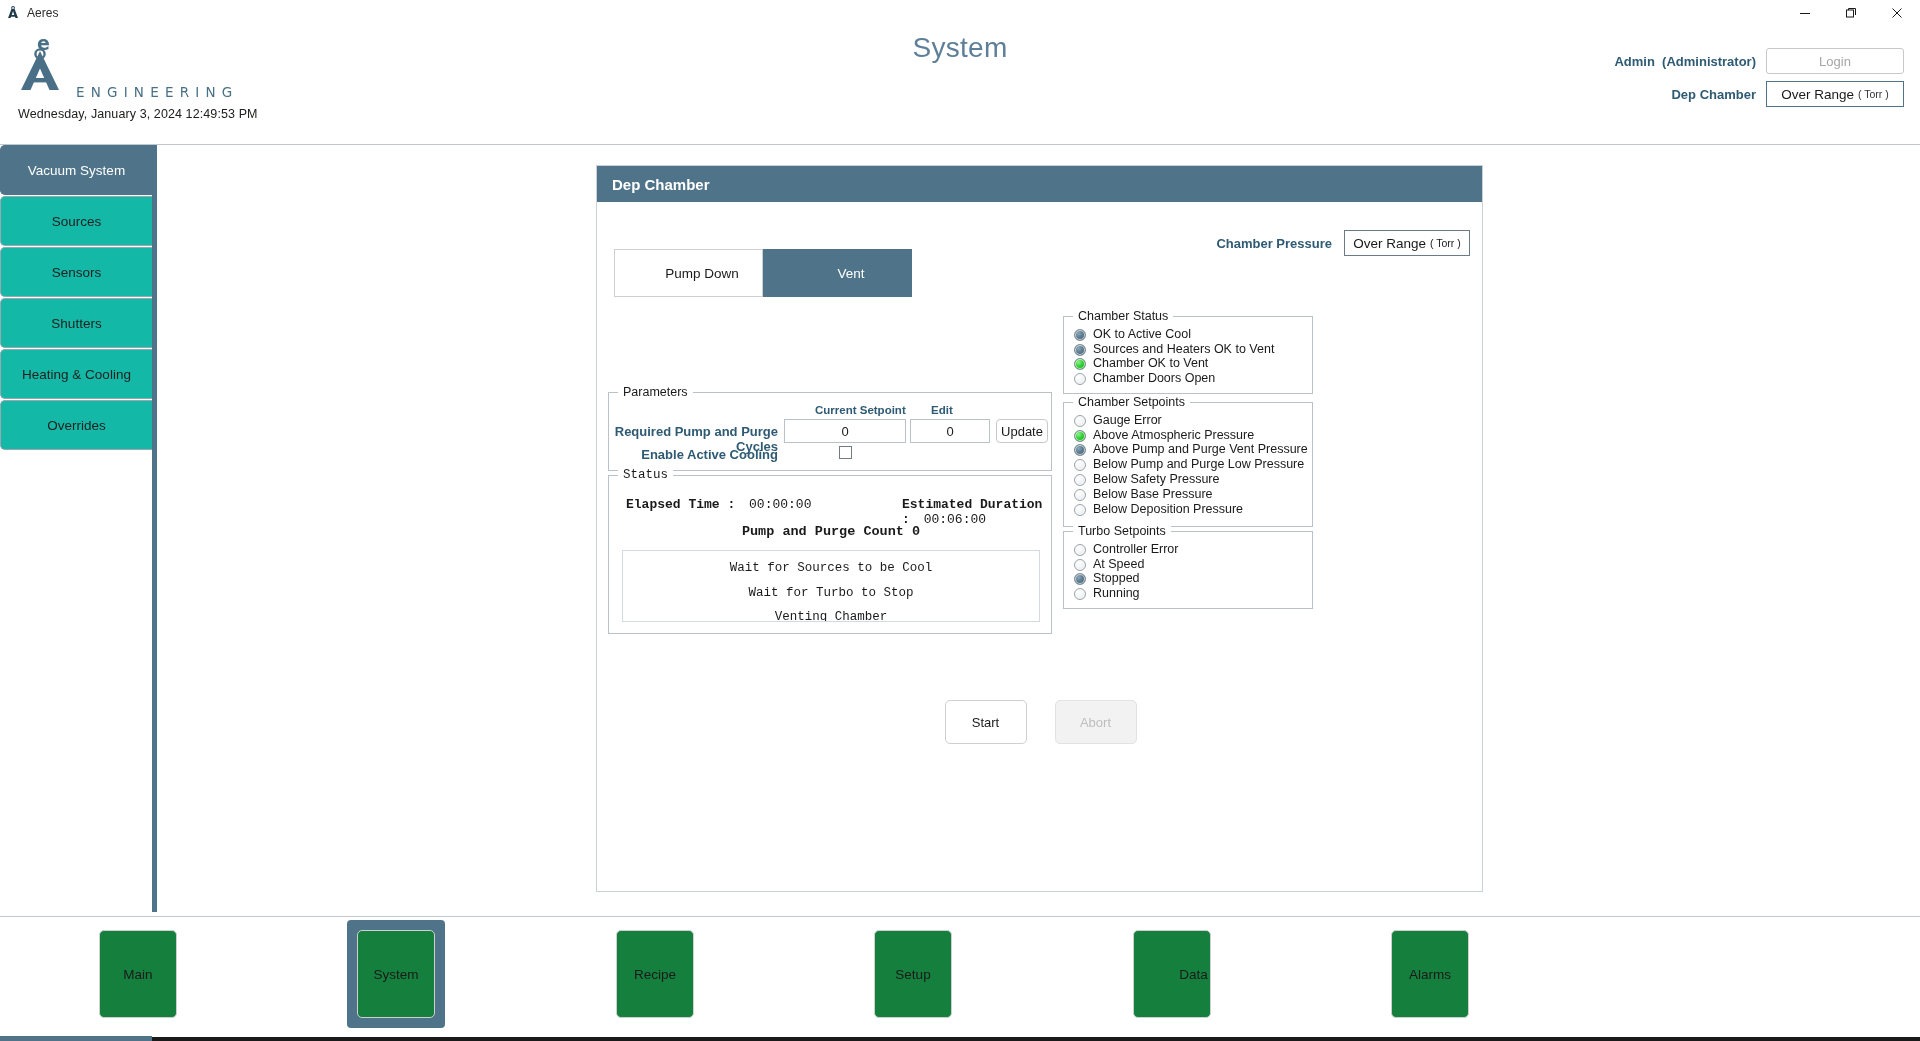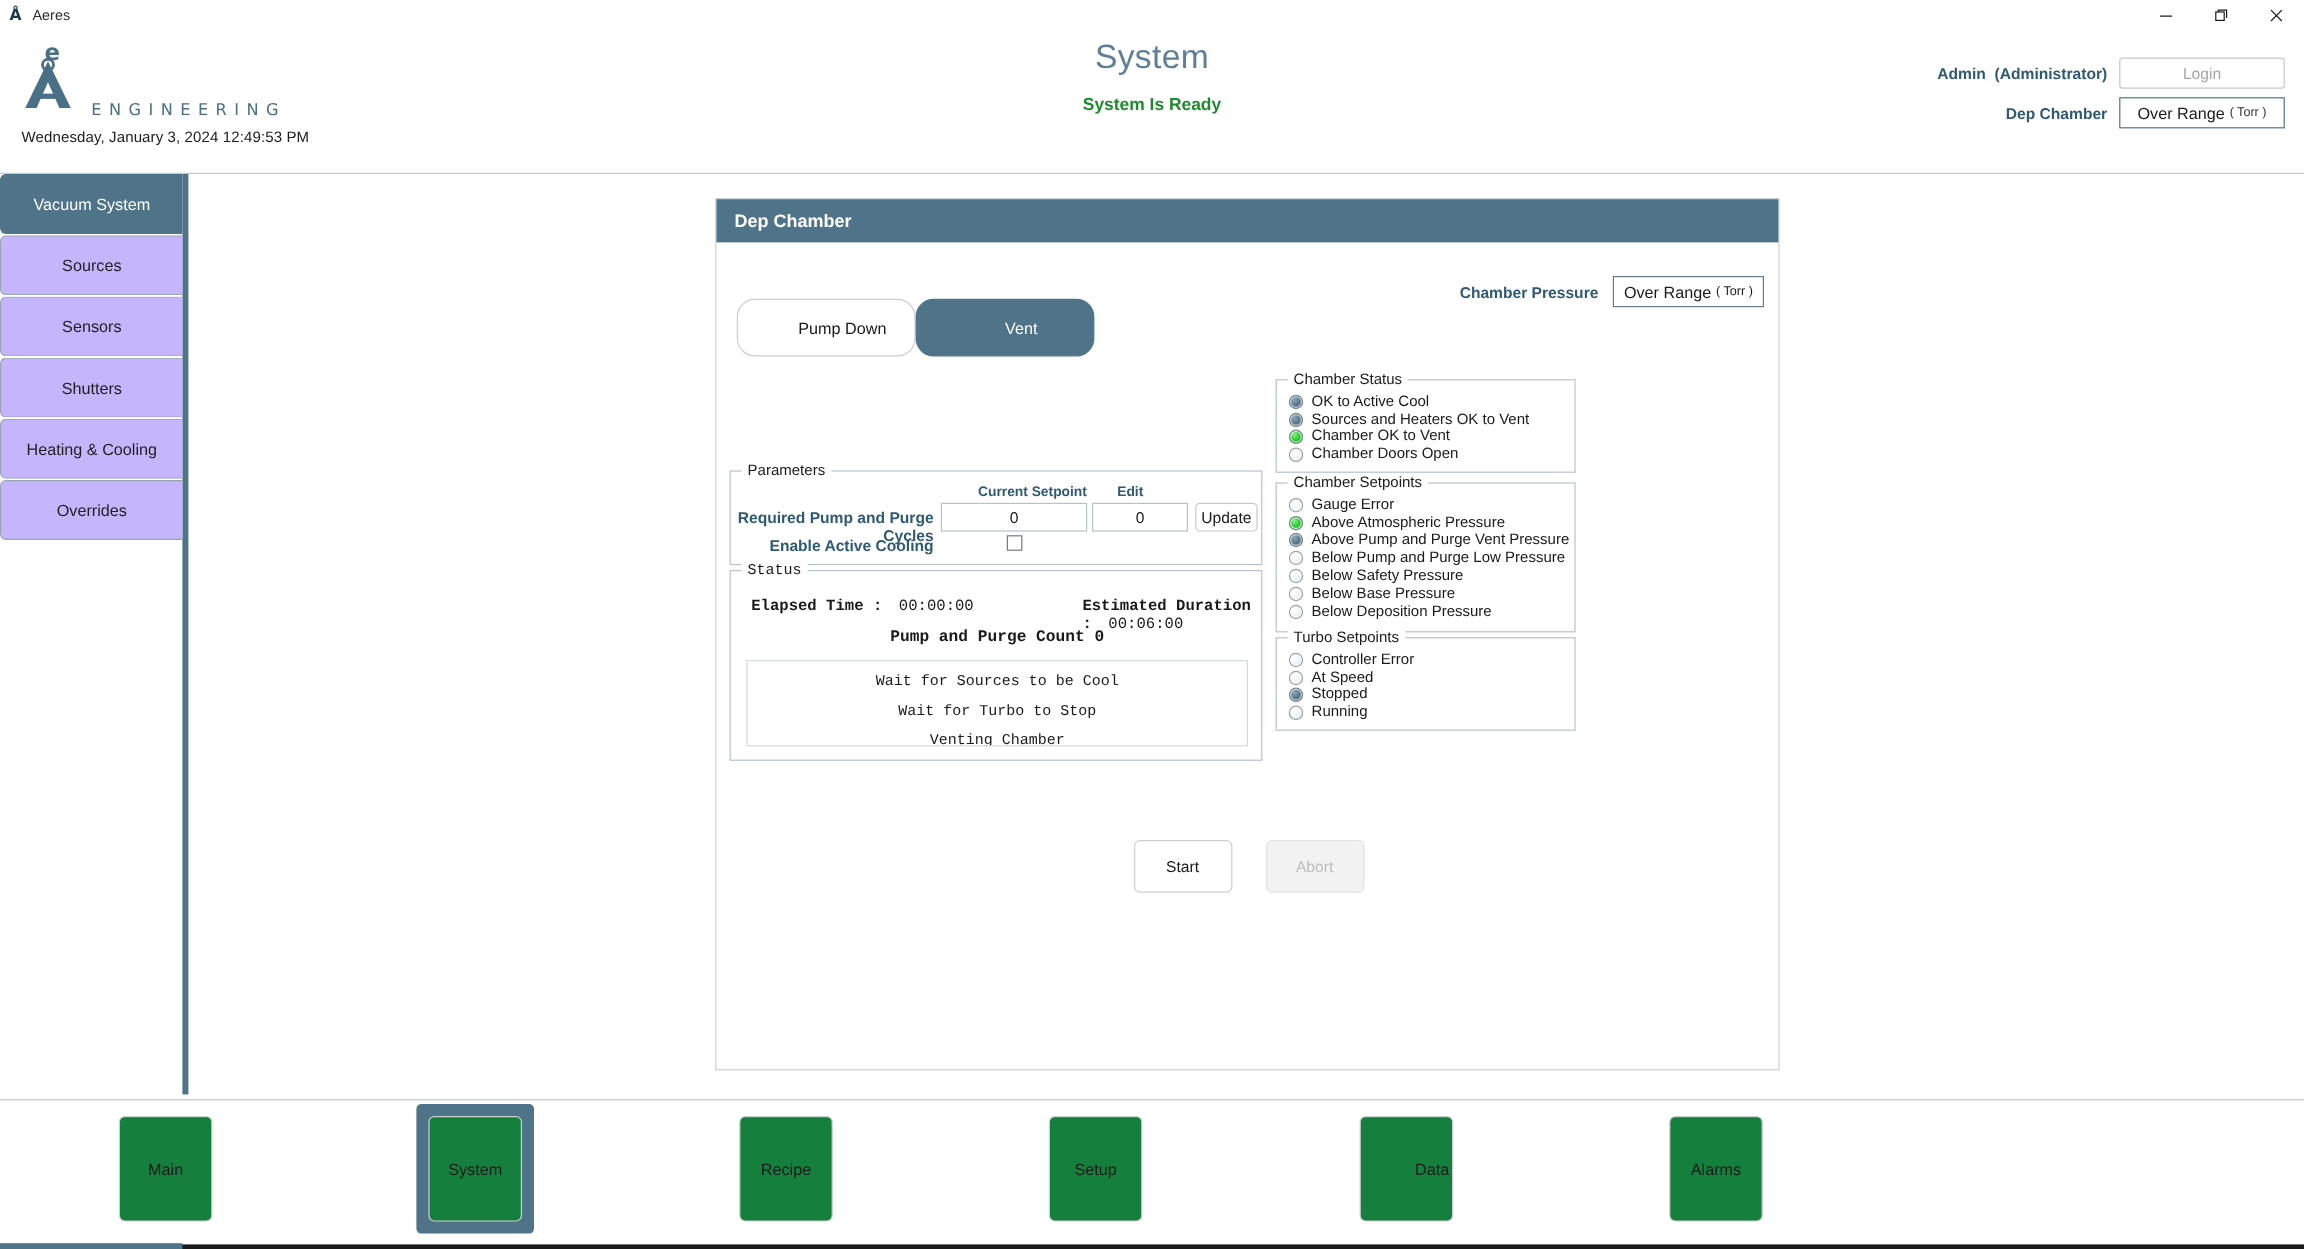--- a/index.html
+++ b/index.html
@@ -82,42 +82,42 @@
   .sidebar {
     position: absolute; left: 0; top: 145px; width: 155px; height: 770px;
   }
   .side-spine {
     position: absolute; left: 152px; top: 0; width: 5px; height: 767px; background: #4f7489;
   }
   .side-item {
     position: relative; width: 152px; height: 50px;
     display: flex; align-items: center; justify-content: center;
     font-size: 13.5px; color: #1f1f1f;
-    background: #c4b5fd; border: 1px solid #9aa6b2;
+    background: #14b8a6; border: 1px solid #9aa6b2;
     border-top-left-radius: 5px; border-bottom-left-radius: 5px;
     border-right: none; margin-bottom: 1px;
   }
   .side-item.active {
     background: #4f7489; color: #ffffff; border-color: #4f7489;
   }
 
   
   .panel {
     position: absolute; left: 596px; top: 165px; width: 887px; height: 727px;
     border: 1px solid #c9d0d6; background: #fff;
   }
   .panel-head {
     height: 36px; background: #4f7489; color: #fff;
     display: flex; align-items: center; padding-left: 15px;
     font-size: 15px; font-weight: 700;
   }
   .panel-body { position: relative; height: 690px; }
 
   .btn-flat {
-    width: 149px; height: 48px; border-radius: 15px; font-size: 13.5px;
+    width: 149px; height: 48px; border-radius: 0; font-size: 13.5px;
     display: flex; align-items: center; justify-content: center; padding-left: 27px;
   }
   .btn-pumpdown {
     position: absolute; left: 17px; top: 47px;
     border: 1px solid #cfcfcf; background: #fff; color: #1a1a1a;
   }
   .btn-vent {
     position: absolute; left: 166px; top: 47px;
     border: 1px solid #4f7489; background: #4f7489; color: #fff;
   }
@@ -274,21 +274,20 @@
             <rect x="13.5" y="48" width="17" height="4.4" fill="#4a7087"></rect>
           </svg>
         </div>
       </div>
       <div class="brand-sub">ENGINEERING</div>
       <div class="brand-date">Wednesday, January 3, 2024 12:49:53 PM</div>
     </div>
 
     <div class="center-title">
       <div class="t1">System</div>
-      <div class="t2">System Is Ready</div>
     </div>
 
     <div class="header-right">
       <div class="hr-row">
         <div class="hr-label">
           <span>Admin</span>&nbsp;&nbsp;<span class="sub">(Administrator)</span>
         </div>
         <div class="btn-login">Login</div>
       </div>
       <div class="hr-row">

